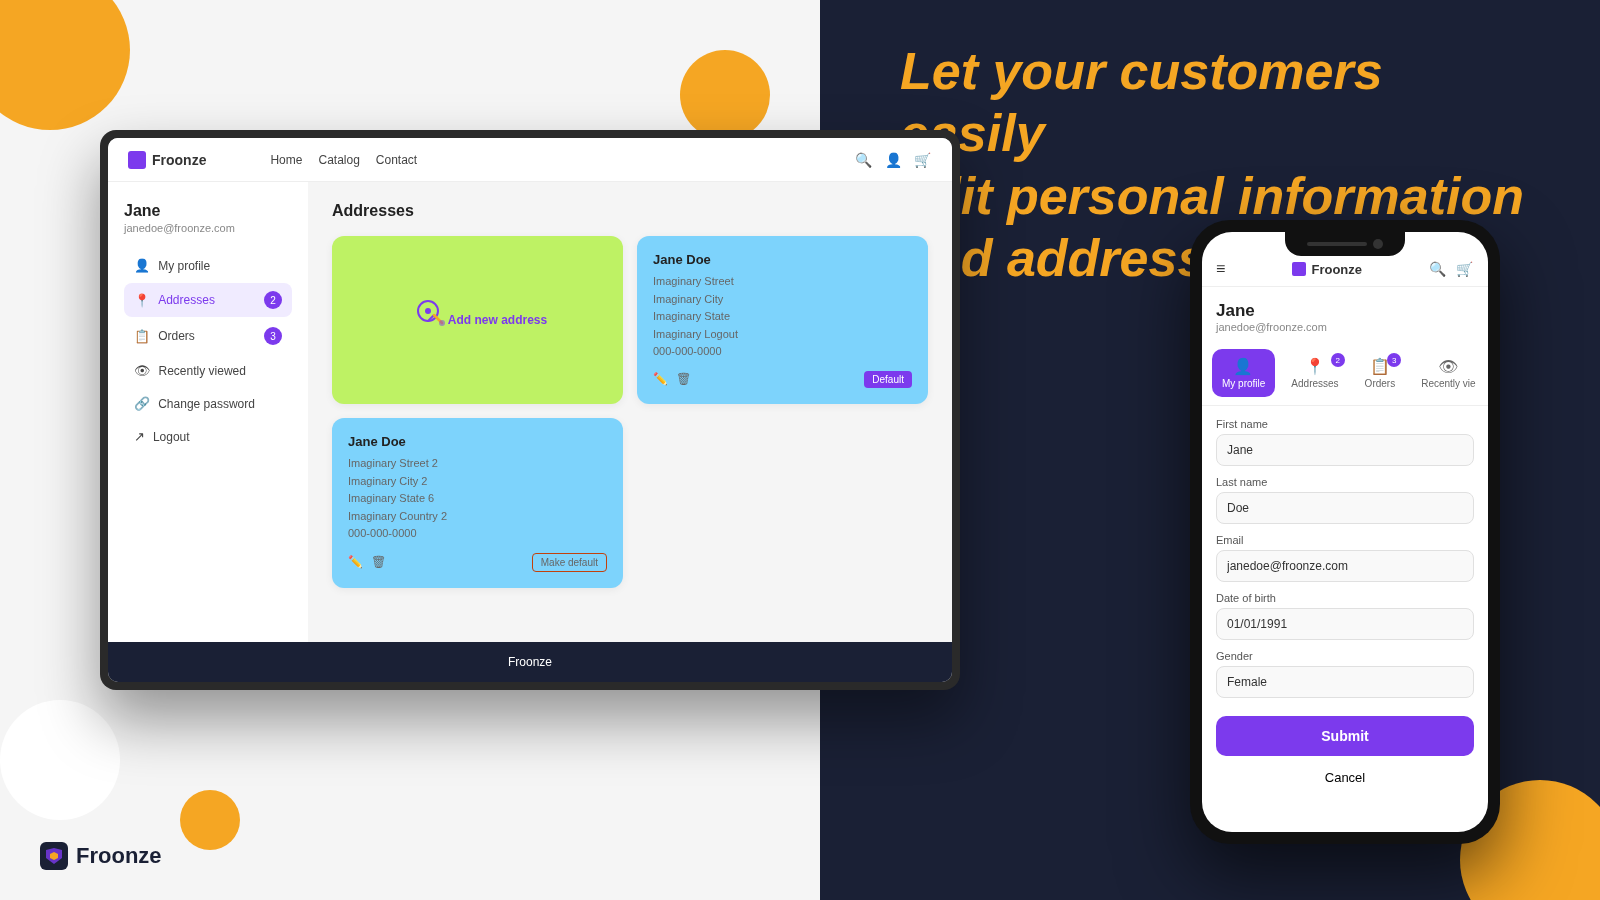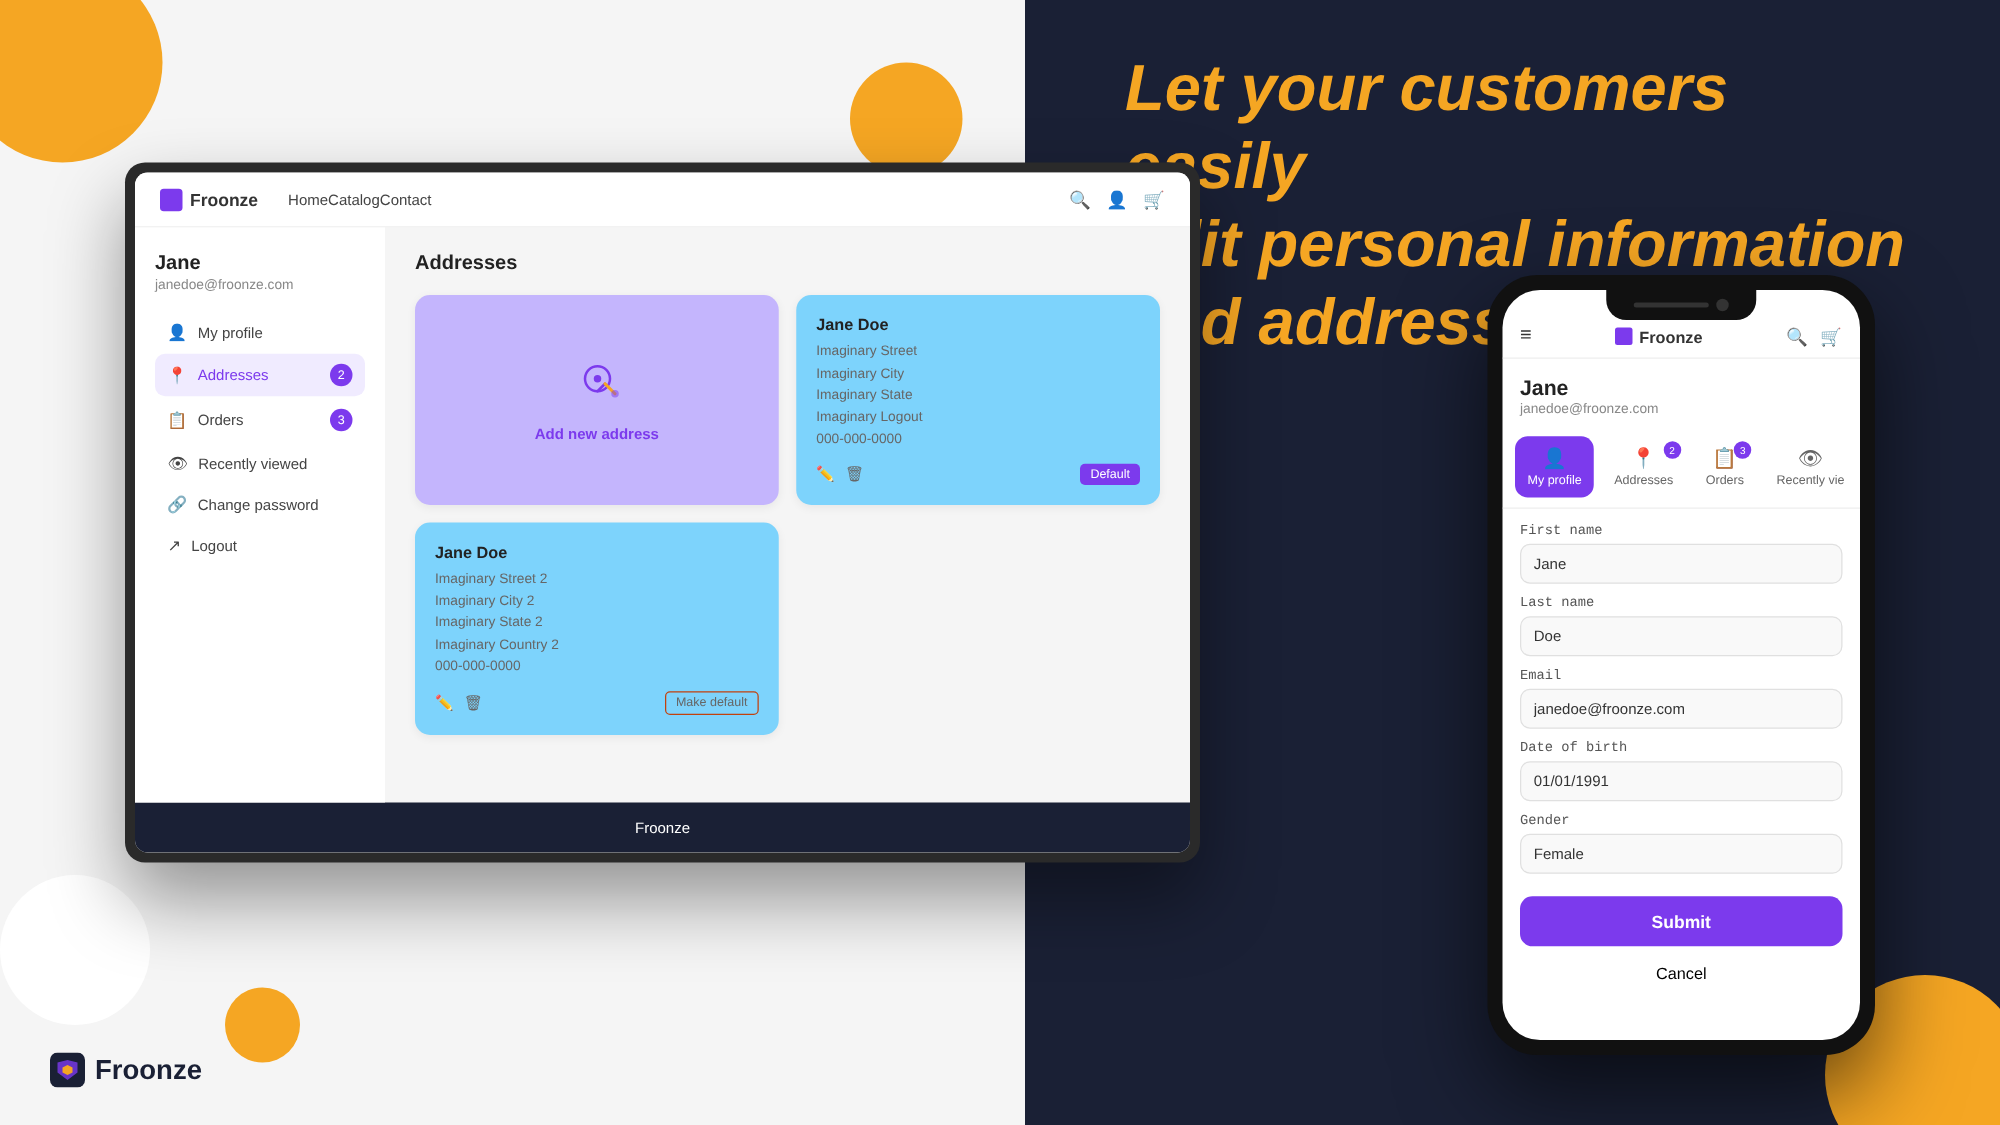--- a/index.html
+++ b/index.html
@@ -140,21 +140,21 @@
     .laptop-nav .nav-logo {
       display: flex; align-items: center; gap: 6px;
       font-weight: 700; font-size: 14px; color: #333;
     }
     .laptop-nav .nav-logo .logo-sq {
       width: 18px; height: 18px;
       background: #7c3aed;
       border-radius: 3px;
     }
     .laptop-nav .nav-links {
-      display: flex; 
+      display: flex; gap: 16px; margin-left: 40px;
     }
     .laptop-nav .nav-links a {
       font-size: 12px; color: #444; text-decoration: none;
     }
     .laptop-nav .nav-icons {
       margin-left: auto;
       display: flex; gap: 12px;
     }
     .laptop-nav .nav-icons span {
       font-size: 14px; color: #555; cursor: pointer;
@@ -215,23 +215,23 @@
       grid-template-columns: 1fr 1fr;
       gap: 14px;
     }
     .address-card {
       background: #7dd3fc;
       border-radius: 12px;
       padding: 16px;
       box-shadow: 0 2px 8px rgba(0,0,0,0.06);
     }
     .address-card.add-new {
-      background: #c4b5fd;
+      background: #bef264;
       display: flex;
-      flex-direction: column;
+      flex-direction: row;
       align-items: center;
       justify-content: center;
       min-height: 130px;
       cursor: pointer;
     }
     .add-new-icon {
       font-size: 24px; color: #7c3aed; margin-bottom: 8px;
     }
     .add-new-text {
       font-size: 12px; color: #7c3aed; font-weight: 600;
@@ -381,21 +381,21 @@
     }
 
     
     .phone-form {
       padding: 12px 14px;
     }
     .form-group {
       margin-bottom: 10px;
     }
     .form-label {
-      font-size: 11px; color: #555; margin-bottom: 4px; display: block; font-family: Liberation Mono, monospace;
+      font-size: 11px; color: #555; margin-bottom: 4px; display: block;
     }
     .form-input {
       width: 100%;
       padding: 8px 10px;
       border: 1px solid #e0e0e0;
       border-radius: 8px;
       font-size: 12px; color: #333;
       background: #f9f9f9;
     }
     .form-select {
@@ -550,21 +550,21 @@
                 <span class="action-icon">🗑</span>
                 <span class="badge-default">Default</span>
               </div>
             </div>
 
             <div class="address-card">
               <div class="address-name">Jane Doe</div>
               <div class="address-line">
                 <span>Imaginary Street 2</span><br>
                 <span>Imaginary City 2</span><br>
-                <span>Imaginary State 2</span><br>
+                <span>Imaginary State 6</span><br>
                 <span>Imaginary Country 2</span><br>
                 <span>000-000-0000</span>
               </div>
               <div class="address-actions">
                 <span class="action-icon">✏️</span>
                 <span class="action-icon">🗑</span>
                 <span class="badge-make-default">Make default</span>
               </div>
             </div>
           </div>

